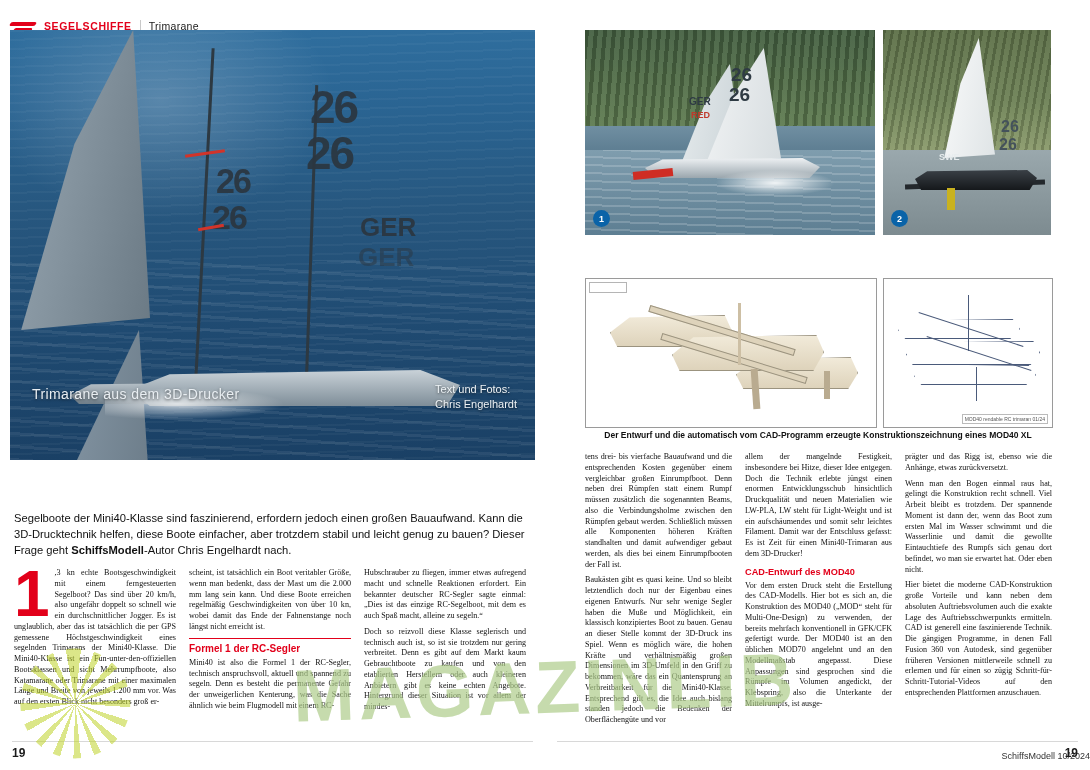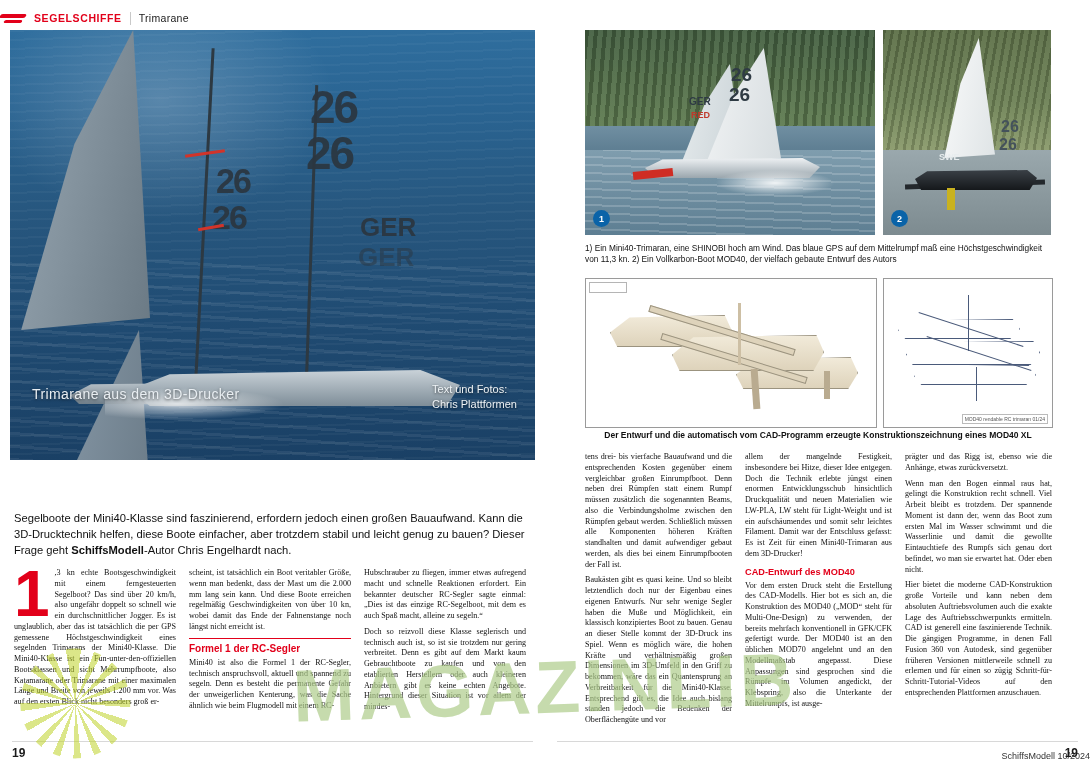--- a/index.html
+++ b/index.html
@@ -9,22 +9,22 @@
     font-family:"Liberation Serif",serif;
     overflow:hidden;
     position:relative;
   }
   .page{position:absolute;inset:0;display:flex;}
   .left-page{position:relative;width:545px;height:770px;overflow:hidden;background:#fff;}
   .right-page{position:relative;width:545px;height:770px;overflow:hidden;background:#fff;}
 
   
   .runhead{
-    position:absolute;top:4px;left:0;width:545px;height:28px;
-    display:flex;align-items:center;gap:8px;box-sizing:border-box;
+    position:absolute;top:12px;left:0;width:545px;height:28px;
+    display:flex;align-items:center;gap:8px;padding-left:10px;box-sizing:border-box;
     font-family:"Liberation Sans",sans-serif;
   }
   .runhead .swoosh{
     width:26px;height:12px;position:relative;
   }
   .runhead .swoosh:before{
     content:"";position:absolute;left:0;top:2px;width:26px;height:4px;
     background:#e2001a;border-radius:3px;transform:skewX(-25deg);
   }
   .runhead .swoosh:after{
@@ -298,21 +298,21 @@
       <div class="redbit"></div>
       <div class="redbit2"></div>
 
       <div class="hull2"></div>
       <div class="hull"></div>
       <div class="spray"></div>
 
       <div class="kicker">Trimarane aus dem 3D-Drucker</div>
       <div class="credit">
         <div>Text und Fotos:</div>
-        <div>Chris Plattformen</div>
+        <div>Chris Engelhardt</div>
       </div>
     </div>
 
 
     <div class="standfirst">
       <span>Segelboote der Mini40-Klasse sind faszinierend, erfordern jedoch einen großen Bauaufwand. Kann die 3D-Drucktechnik helfen, diese Boote einfacher, aber trotzdem stabil und leicht genug zu bauen? Dieser Frage geht </span><b>SchiffsModell</b><span>-Autor Chris Engelhardt nach.</span>
     </div>
 
     <div class="lcols">
       <div class="lcol">
@@ -362,21 +362,20 @@
       <div class="sailw"></div>
       <div class="num" style="left:118px;top:88px;font-size:16px;">26</div>
       <div class="num" style="left:116px;top:106px;font-size:16px;">26</div>
       <div class="num" style="left:56px;top:122px;font-size:9px;color:#e8edef;">SWE</div>
       <div class="aka"></div>
       <div class="hullk"></div>
       <div class="foil"></div>
       <div class="badge" style="left:8px;bottom:8px;">2</div>
     </div>
 
-    <div class="cap1">1) Ein Mini40-Trimaran, eine SHINOBI hoch am Wind. Das blaue GPS auf dem Mittelrumpf maß eine Höchstgeschwindigkeit von 11,3 kn. 2) Ein Vollkarbon-Boot MOD40, der vielfach gebaute Entwurf des Autors</div>
 
     <div class="cadbox cad1">
       <div class="tb"></div>
       <div class="amabody" style="left:24px;top:36px;width:120px;height:30px;clip-path:polygon(0% 55%,16% 8%,94% 0%,100% 50%,92% 100%,6% 100%);"></div>
       <div class="amabody" style="left:150px;top:78px;width:120px;height:30px;clip-path:polygon(0% 55%,16% 8%,94% 0%,100% 50%,92% 100%,6% 100%);"></div>
       <div class="amabody" style="left:86px;top:56px;width:150px;height:34px;clip-path:polygon(0% 55%,14% 6%,95% 0%,100% 48%,93% 100%,5% 100%);"></div>
       <div class="cadline" style="left:60px;top:48px;width:150px;height:5px;transform:rotate(17deg);background:#ded3bb;border:1px solid #9b937f;"></div>
       <div class="cadline" style="left:72px;top:76px;width:150px;height:5px;transform:rotate(17deg);background:#ded3bb;border:1px solid #9b937f;"></div>
       <div class="cadline" style="left:152px;top:24px;width:3px;height:62px;background:#cdbfa4;"></div>
       <div class="cadline" style="left:166px;top:90px;width:7px;height:40px;background:#b9ab90;transform:rotate(-4deg);"></div>

